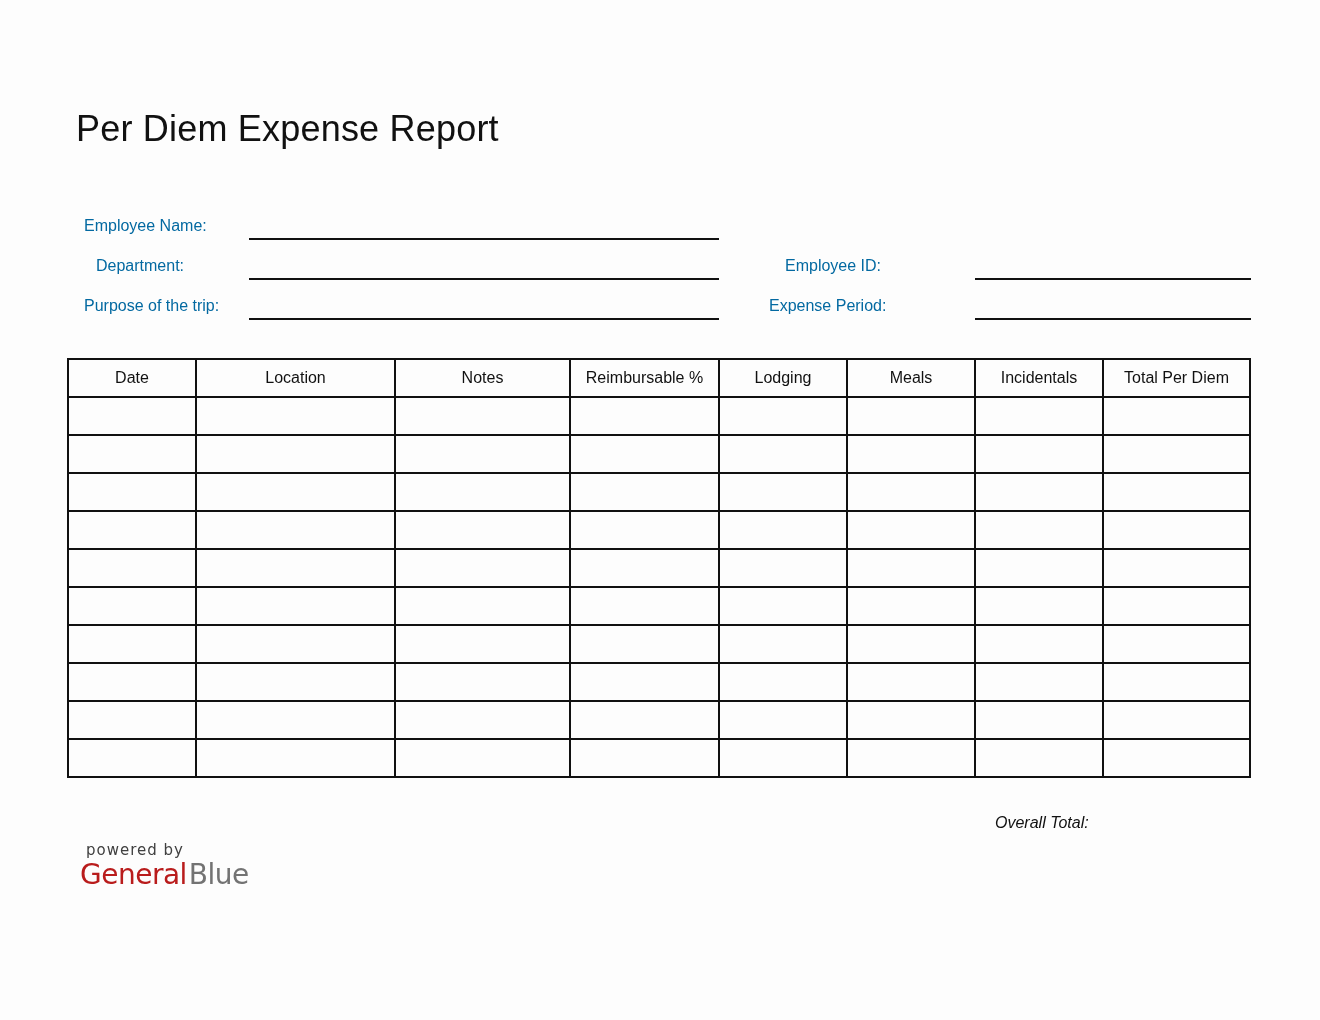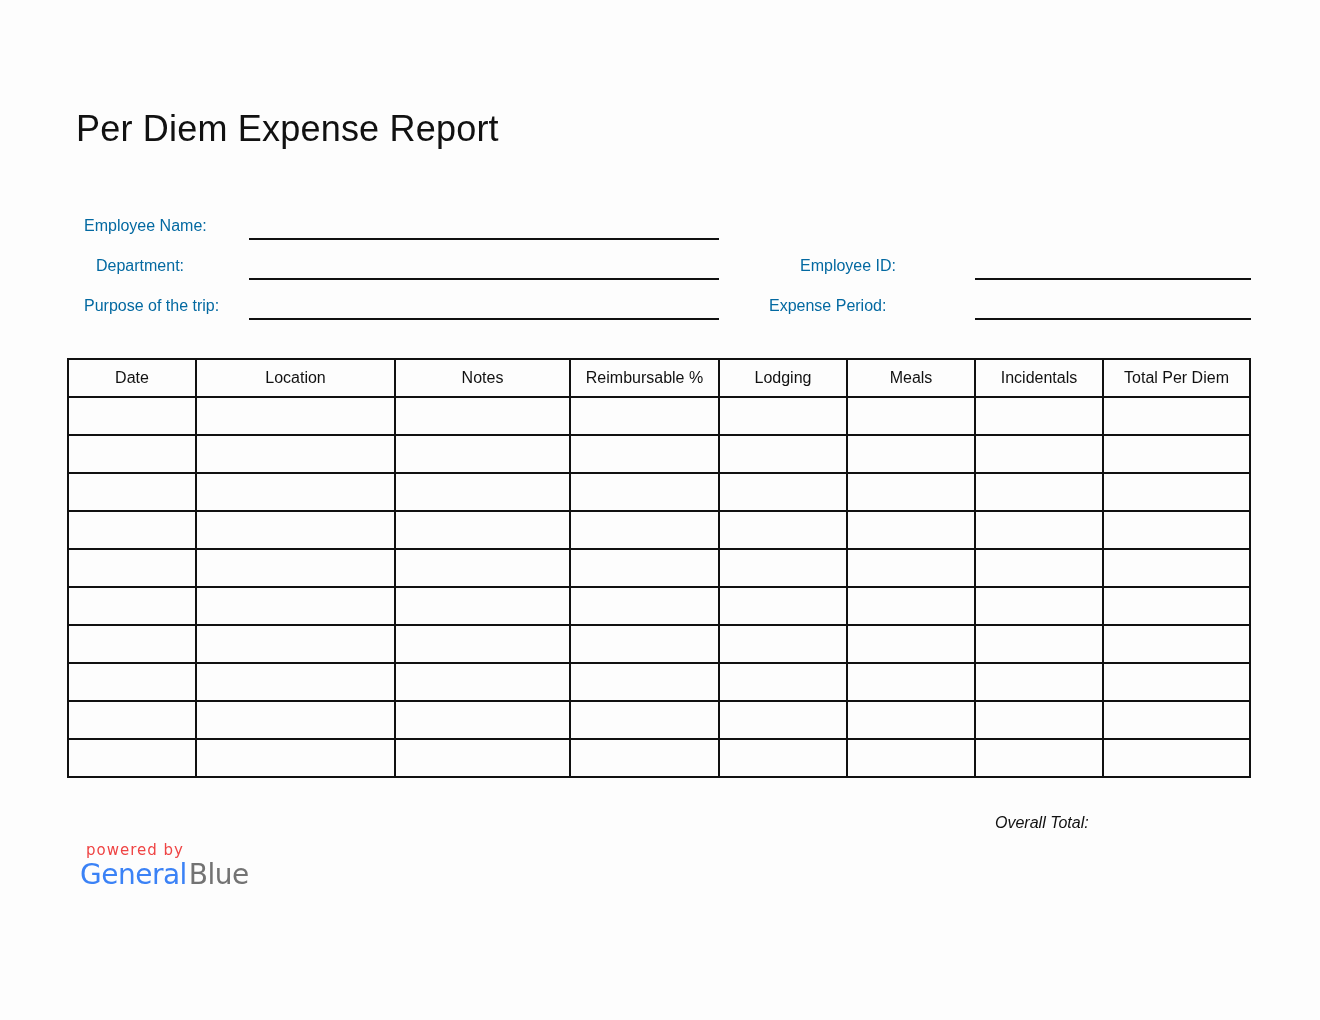--- a/index.html
+++ b/index.html
@@ -3,40 +3,40 @@
 <meta charset="utf-8">
 <style>
   html, body { margin:0; padding:0; background:#fdfdfd; }
   body { width:1320px; height:1020px; position:relative; font-family:"Liberation Sans", sans-serif; color:#111; overflow:hidden; }
   .title { position:absolute; left:76px; top:108px; font-size:36px; font-weight:400; letter-spacing:0.2px; }
   .lbl { position:absolute; font-size:16px; color:#0369a1; }
   .line { position:absolute; height:2px; background:#111; }
   table.grid { position:absolute; left:67px; top:358px; border-collapse:collapse; table-layout:fixed; }
   table.grid td, table.grid th { border:2px solid #111; height:36px; padding:0; font-weight:400; font-size:16px; text-align:center; vertical-align:middle; }
   .overall { position:absolute; left:995px; top:814px; font-size:16px; font-style:italic; }
-  .powered { position:absolute; left:86px; top:841px; font-size:15px; color:#ef4444; letter-spacing:1px; font-family:"DejaVu Sans", sans-serif; }
+  .powered { position:absolute; left:86px; top:841px; font-size:15px; color:#404040; letter-spacing:1px; font-family:"DejaVu Sans", sans-serif; }
   .brand { position:absolute; left:80px; top:858px; font-size:28px; font-family:"DejaVu Sans", sans-serif; letter-spacing:-0.5px; }
-  .brand .g { color:#3b82f6; }
+  .brand .g { color:#b91c1c; }
   .brand .b { color:#737373; margin-left:2px; }
 </style>
 </head>
 <body>
 
 <div class="title">Per Diem Expense Report</div>
 
 <div class="lbl" style="left:84px;top:217px;">Employee Name:</div>
 <div class="line" style="left:249px;top:238px;width:470px;"></div>
 
 <div class="lbl" style="left:96px;top:257px;">Department:</div>
 <div class="line" style="left:249px;top:278px;width:470px;"></div>
 
 <div class="lbl" style="left:84px;top:297px;">Purpose of the trip:</div>
 <div class="line" style="left:249px;top:318px;width:470px;"></div>
 
-<div class="lbl" style="left:785px;top:257px;margin-left:15px;">Employee ID:</div>
+<div class="lbl" style="left:785px;top:257px;">Employee ID:</div>
 <div class="line" style="left:975px;top:278px;width:276px;"></div>
 
 <div class="lbl" style="left:769px;top:297px;">Expense Period:</div>
 <div class="line" style="left:975px;top:318px;width:276px;"></div>
 
 <table class="grid">
   <colgroup>
     <col style="width:128px">
       <col style="width:199px">
       <col style="width:175px">

